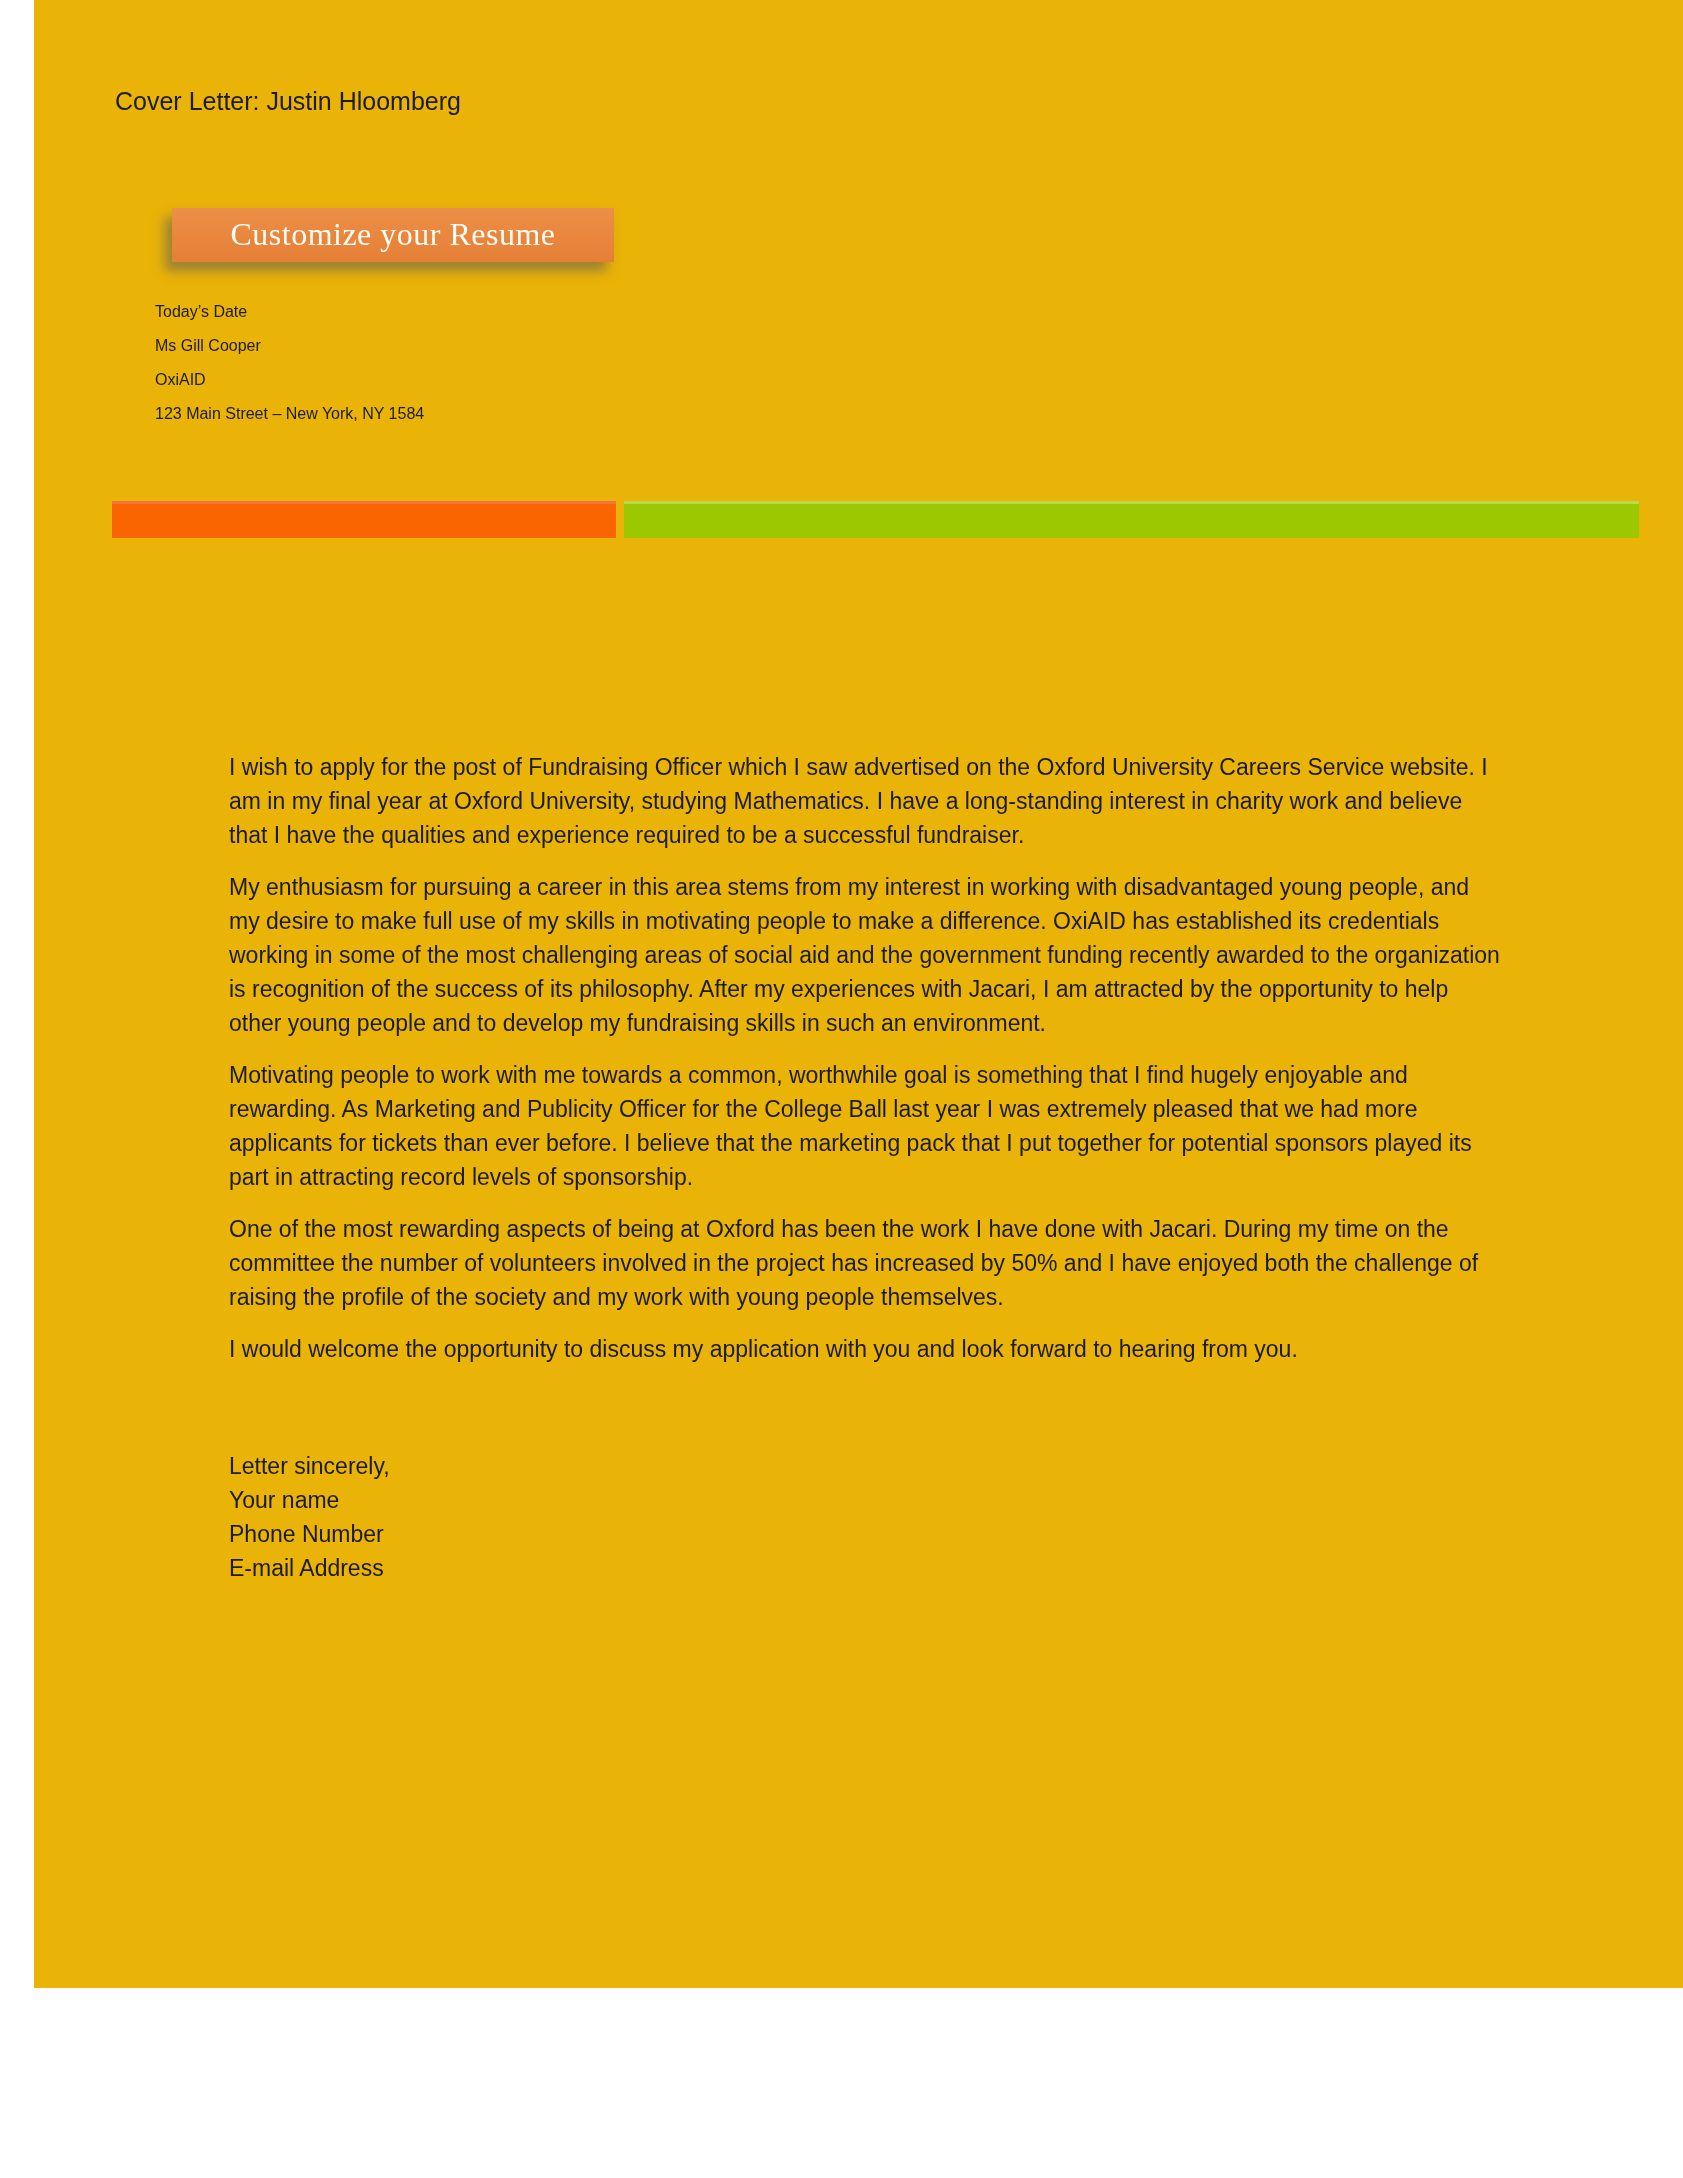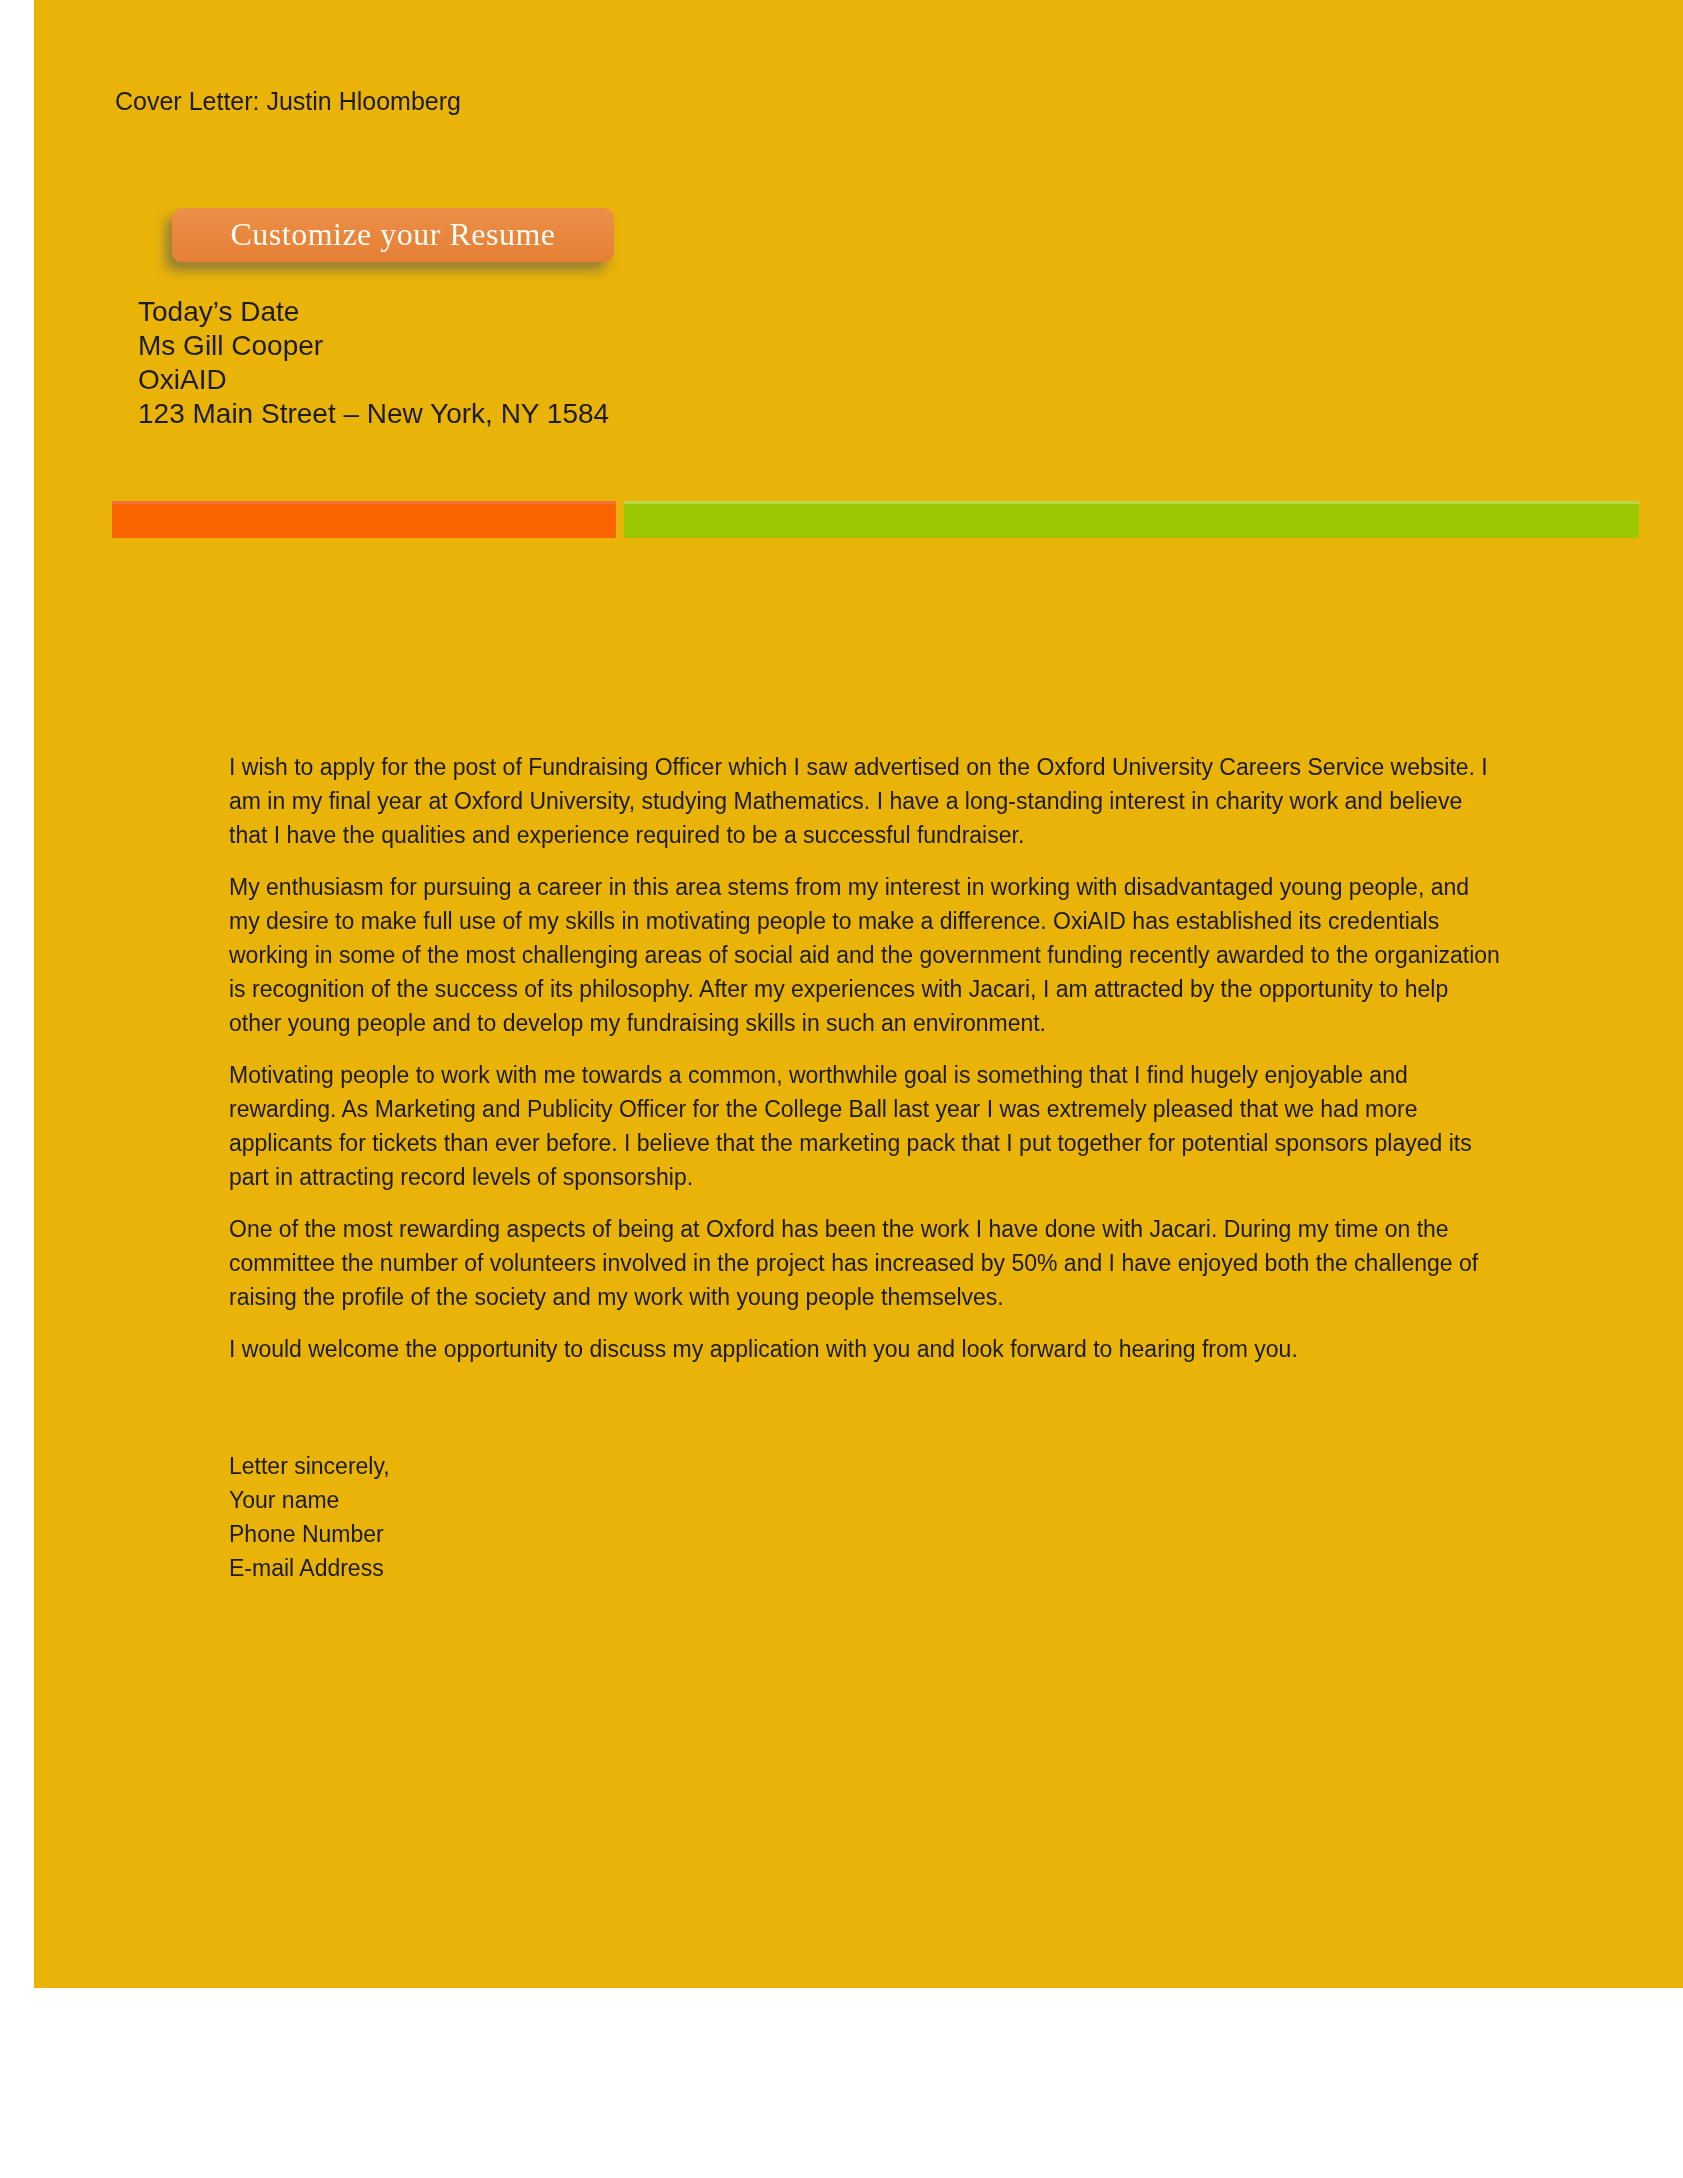--- a/index.html
+++ b/index.html
@@ -23,38 +23,38 @@
     color: #1c1c1c;
   }
 
   .customize-btn {
     position: absolute;
     left: 138px;
     top: 208px;
     width: 442px;
     height: 54px;
     background: linear-gradient(#ec8f48, #e67f36);
-    border-radius: 10px;
+    border-radius: 0;
     box-shadow: -7px 9px 11px rgba(90, 90, 90, 0.55);
     color: #fdfdf5;
     font-family: "Liberation Serif", serif;
     font-size: 32px;
     text-align: center;
     line-height: 52px;
     text-decoration: none;
     display: block;
     cursor: pointer;
     letter-spacing: 0.5px;
   }
 
   .recipient {
     position: absolute;
-    left: 104px;
+    left: 121px;
     top: 295px;
-    font-size: 28px;
+    font-size: 16px;
     line-height: 34px;
     color: #1c1c1c;
   }
 
   .bar {
     position: absolute;
     top: 501px;
     height: 37px;
   }
   .bar-orange {

